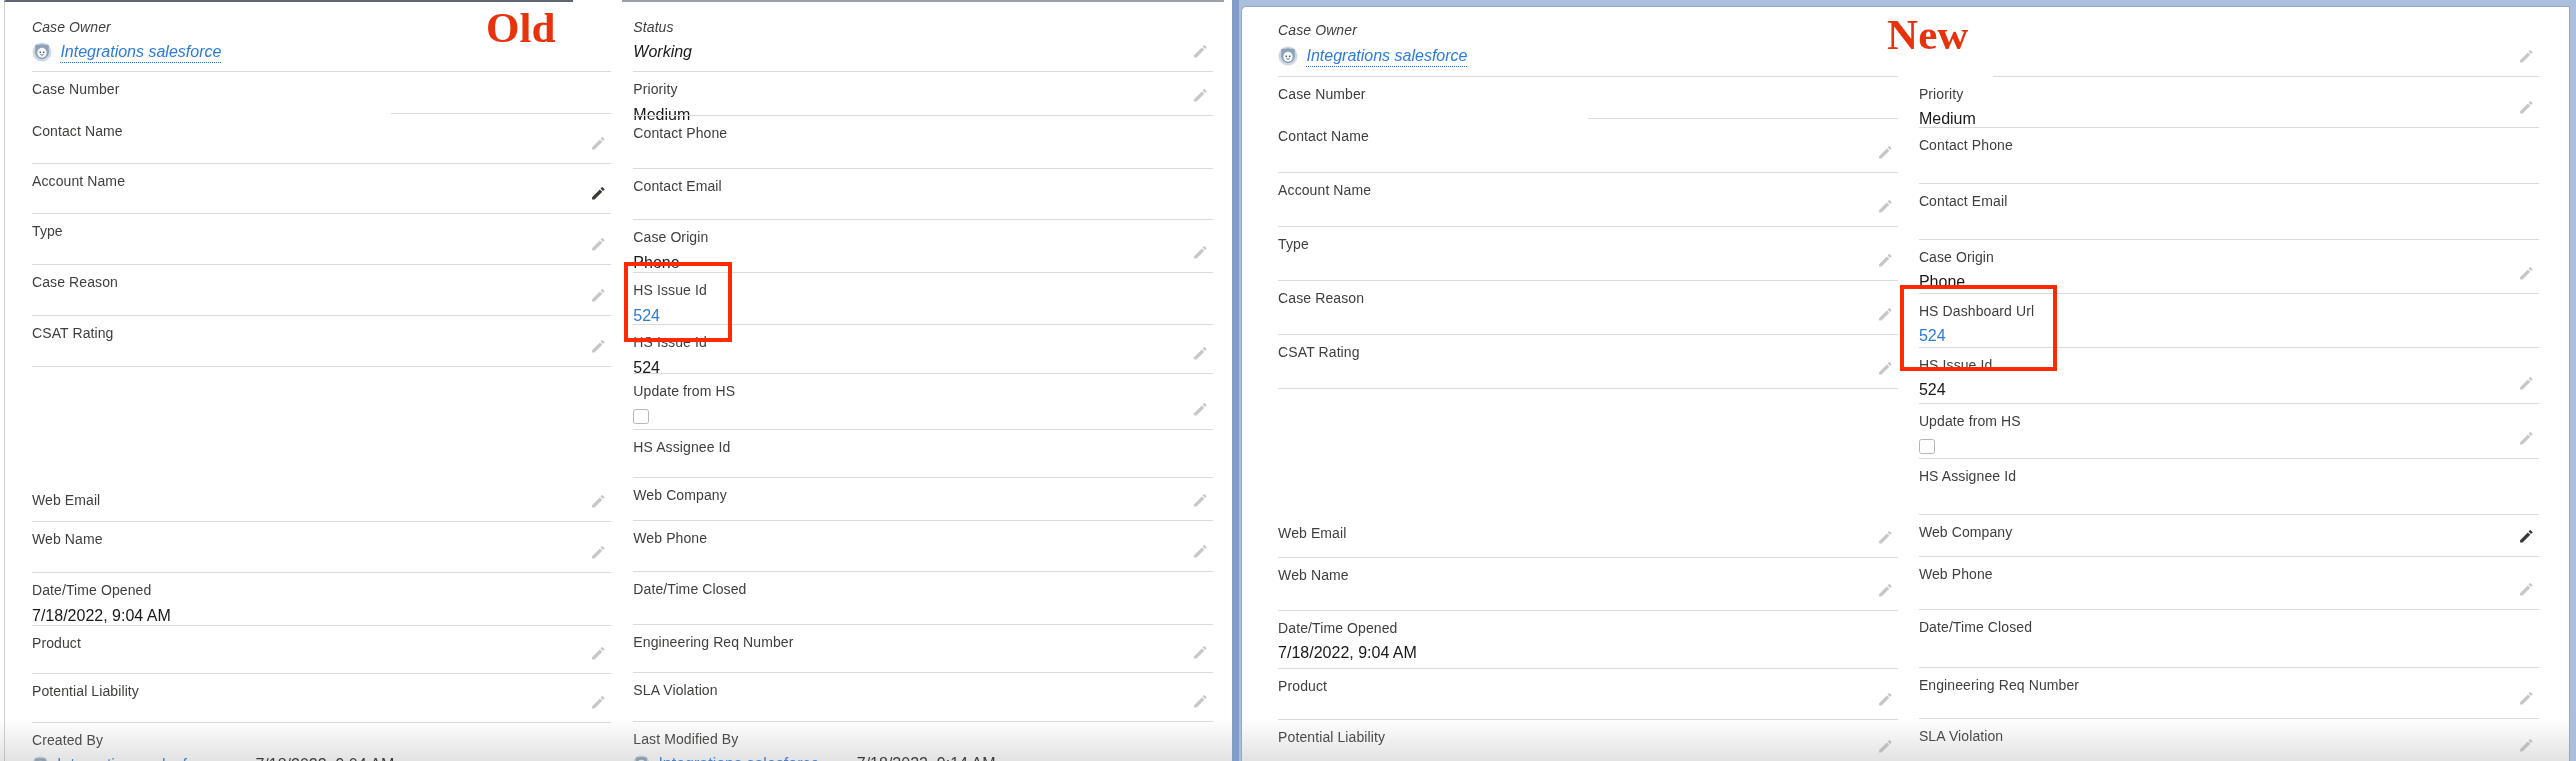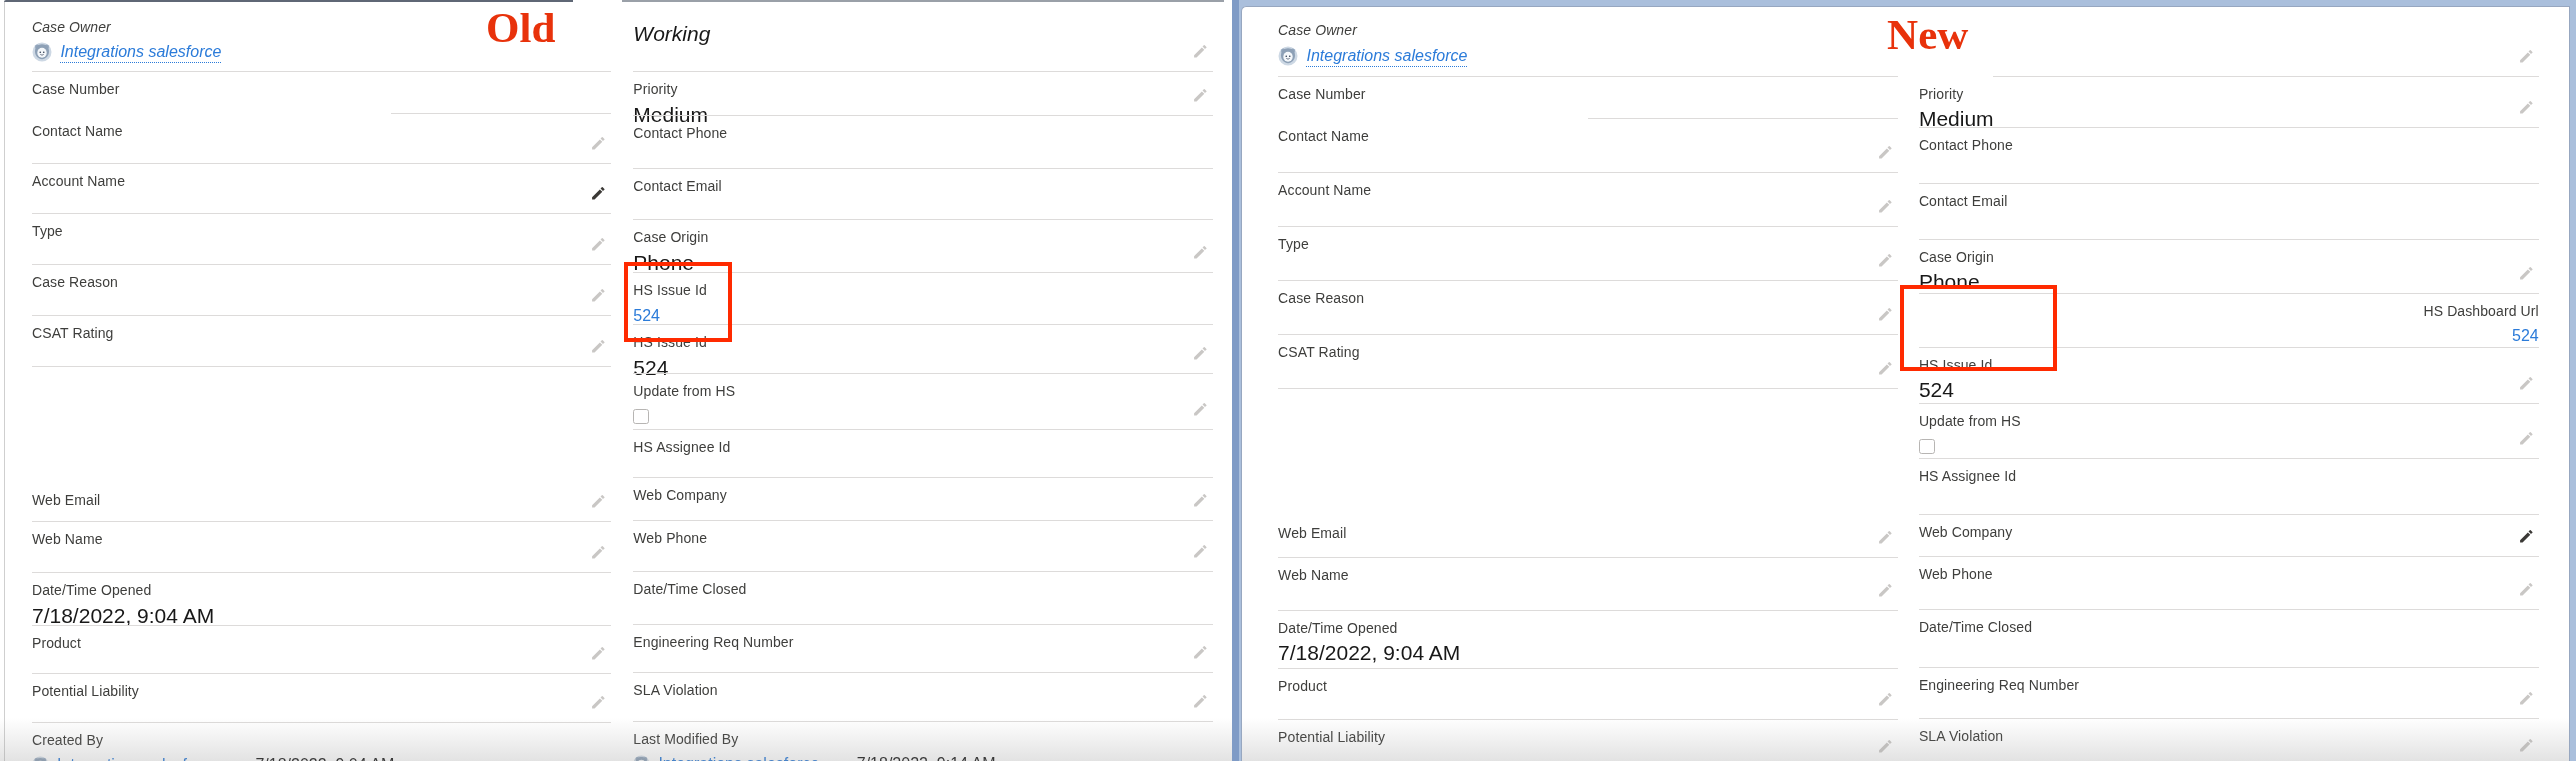--- a/index.html
+++ b/index.html
@@ -34,21 +34,21 @@
   .cols-old{padding:0 19.4px 0 32px; gap:22px;}
   .cols-new{padding:0 30px 0 36px; gap:21px;}
   .col{position:relative; flex:1 1 0; min-width:0;}
 
   
   .row{position:relative; padding-top:8.4px;}
   .row.first{padding-top:18px;font-style:italic;}
   .panel-new .row.first{padding-top:14.6px;}
   .spacer{position:relative;}
   .f-label{font-size:14px; line-height:18px; color:var(--label); letter-spacing:0.1px;}
-  .f-value{font-size:21px; line-height:20px; color:var(--value); margin-top:6.3px;}
+  .f-value{font-size:16px; line-height:20px; color:var(--value); margin-top:6.3px;}
   .value-link{font-size:16px; line-height:20px; color:var(--link); margin-top:6.3px; display:inline-block; text-decoration:none; cursor:pointer;}
   .owner-line{display:flex; align-items:center; gap:8.4px; margin-top:6.3px;}
   .owner-link{font-size:16px; color:var(--link); text-decoration:none; border-bottom:1.6px dotted var(--link); padding-bottom:1px; cursor:pointer;}
   .person-date{font-size:16px; color:var(--value); margin-left:29px;}
   .avatar{flex:none; border-radius:50%;}
   .divider{position:absolute; left:0; right:0; bottom:0; height:1px; background:var(--divider);}
   .pencil{position:absolute; right:4.2px; bottom:12.6px; width:16.7px; height:16.7px;}
   .pencil.light{color:var(--pencil-light);}
   .pencil.dark{color:var(--pencil-dark);}
   .checkbox{display:inline-block; width:15.7px; height:15.7px; border:1px solid #b7b5b3; border-radius:2.6px; background:#fff; margin-top:8.4px; cursor:pointer;}
@@ -178,20 +178,21 @@
                   <path d="M17.3 25.2c1.7 1.3 3.7 1.3 5.4 0" stroke="#2c3a4f" stroke-width="1.4" fill="none" stroke-linecap="round"></path>
                 </svg></span>
               <a class="owner-link" style="border-bottom: none;">Integrations salesforce</a>
               <span class="person-date">7/18/2022, 9:04 AM</span>
             </div>
           </div>
         </div>
       <div class="col" id="old-right">
         <div class="hl-box hl-old"></div>
       <div class="row first" style="height: 72px;">
+            <div class="f-label">Status</div>
             <div class="f-value">Working</div>
             <span class="pencil light"><svg viewBox="0 0 24 24" width="16.7" height="16.7">
                 <path fill="currentColor" d="M3 17.46V21h3.54L17.7 9.85l-3.54-3.54L3 17.46zM20.7 7.04c.39-.39.39-1.02 0-1.41l-2.33-2.33a.996.996 0 0 0-1.41 0l-1.82 1.82 3.54 3.54 1.82-1.82z"></path>
               </svg></span>
             <div class="divider"></div>
           </div>
           <div class="row" style="height: 44px;">
             <div class="f-label">Priority</div>
             <div class="f-value">Medium</div>
             <span class="pencil light"><svg viewBox="0 0 24 24" width="16.7" height="16.7">
@@ -405,21 +406,21 @@
               <div class="divider"></div>
             </div>
             <div class="row" style="height: 54px;">
               <div class="f-label">Case Origin</div>
               <div class="f-value">Phone</div>
               <span class="pencil light"><svg viewBox="0 0 24 24" width="16.7" height="16.7">
                   <path fill="currentColor" d="M3 17.46V21h3.54L17.7 9.85l-3.54-3.54L3 17.46zM20.7 7.04c.39-.39.39-1.02 0-1.41l-2.33-2.33a.996.996 0 0 0-1.41 0l-1.82 1.82 3.54 3.54 1.82-1.82z"></path>
                 </svg></span>
               <div class="divider"></div>
             </div>
-            <div class="row" style="height: 54px; text-align: right;"><div class="f-label">HS Dashboard Url</div><a class="value-link">524</a><div class="divider"></div></div>
+            <div class="row" style="height: 54px;"><div class="f-label">HS Dashboard Url</div><a class="value-link">524</a><div class="divider"></div></div>
             <div class="row" style="height: 56px;">
               <div class="f-label">HS Issue Id</div>
               <div class="f-value">524</div>
               <span class="pencil light"><svg viewBox="0 0 24 24" width="16.7" height="16.7">
                   <path fill="currentColor" d="M3 17.46V21h3.54L17.7 9.85l-3.54-3.54L3 17.46zM20.7 7.04c.39-.39.39-1.02 0-1.41l-2.33-2.33a.996.996 0 0 0-1.41 0l-1.82 1.82 3.54 3.54 1.82-1.82z"></path>
                 </svg></span>
               <div class="divider"></div>
             </div>
             <div class="row" style="height: 55px;"><div class="f-label">Update from HS</div><span class="checkbox"></span><span class="pencil light"><svg viewBox="0 0 24 24" width="16.7" height="16.7">
                   <path fill="currentColor" d="M3 17.46V21h3.54L17.7 9.85l-3.54-3.54L3 17.46zM20.7 7.04c.39-.39.39-1.02 0-1.41l-2.33-2.33a.996.996 0 0 0-1.41 0l-1.82 1.82 3.54 3.54 1.82-1.82z"></path>

